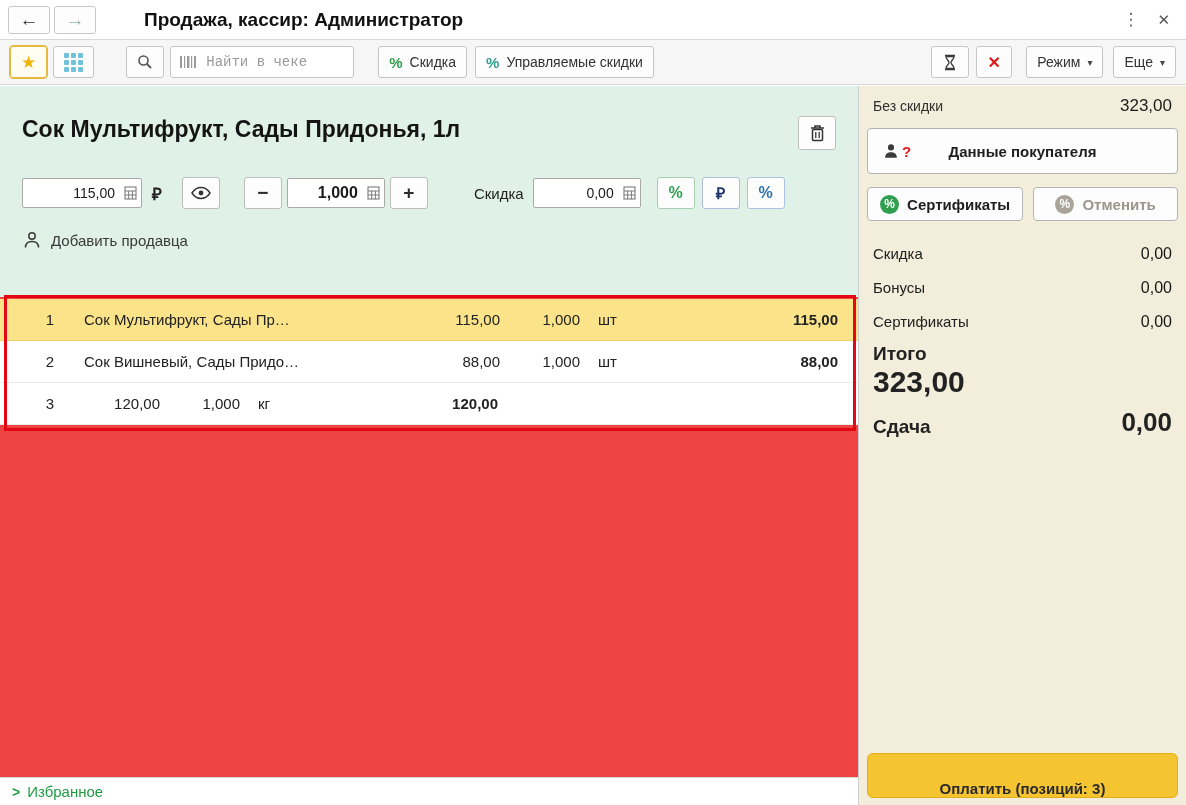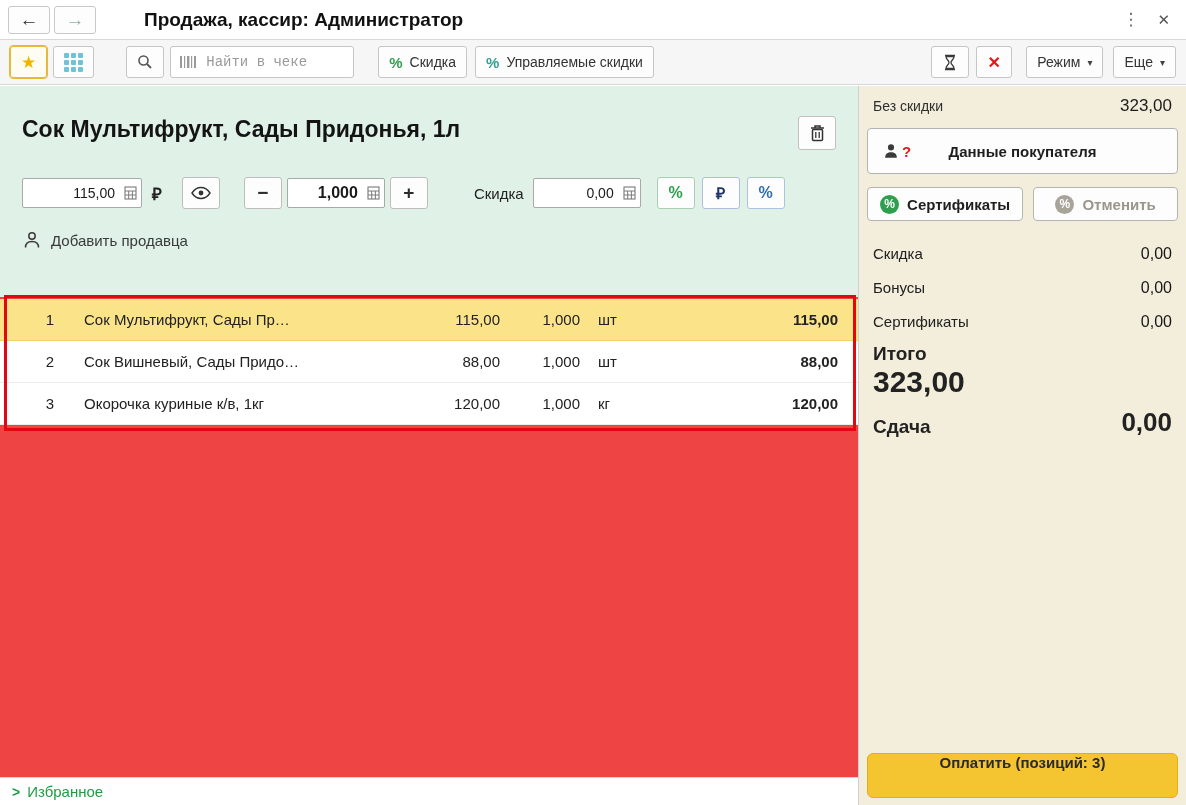--- a/index.html
+++ b/index.html
@@ -86,21 +86,21 @@
   .detail-rows { margin-top:16px; }
   .detail-row { display:flex; justify-content:space-between; align-items:baseline; padding:8px 6px; }
   .detail-row .l { font-size:15px; color:#202020; }
   .detail-row .v { font-size:16px; color:#161616; }
   .total-row { display:flex; justify-content:space-between; align-items:baseline; padding:4px 6px 0 6px;flex-direction:column; }
   .total-row .l { font-size:19px; font-weight:700; }
   .total-row .v { font-size:30px; font-weight:700; }
   .change-row { display:flex; justify-content:space-between; align-items:flex-end; padding:8px 6px; }
   .change-row .l { font-size:19px; font-weight:700; }
   .change-row .v { font-size:26px; font-weight:700; }
-  .pay-btn { position:absolute; left:8px; right:8px; bottom:7px; height:45px; background:#f5c431; border:1px solid #e5ae14; border-radius:6px; display:flex; align-items:flex-start; justify-content:center; font-size:15px; font-weight:700; color:#2a2a2a; cursor:pointer; }
+  .pay-btn { position:absolute; left:8px; right:8px; bottom:7px; height:45px; background:#f5c431; border:1px solid #e5ae14; border-radius:6px; display:flex; align-items:flex-end; justify-content:center; font-size:15px; font-weight:700; color:#2a2a2a; cursor:pointer; }
 
   svg { display:block; }
 </style>
 </head>
 <body>
 
 <div class="titlebar">
   <div class="nav-group">
     <div class="nav-btn back">
         <span>←</span>
@@ -275,21 +275,20 @@
       <span class="c-num">2</span>
       <span class="c-name">Сок Вишневый, Сады Придо…</span>
       <span class="c-price">88,00</span>
       <span class="c-qty">1,000</span>
       <span class="c-unit">шт</span>
       <span class="c-total">88,00</span>
     </div>
 
     <div class="item-row">
       <span class="c-num">3</span>
-      <span class="c-name">Окорочка куриные к/в, 1кг</span>
       <span class="c-price">120,00</span>
       <span class="c-qty">1,000</span>
       <span class="c-unit">кг</span>
       <span class="c-total">120,00</span>
     </div>
   </div>
 
   <div class="favorites-bar">
     <span class="fav-chev">&gt;</span>
     <span>Избранное</span>

